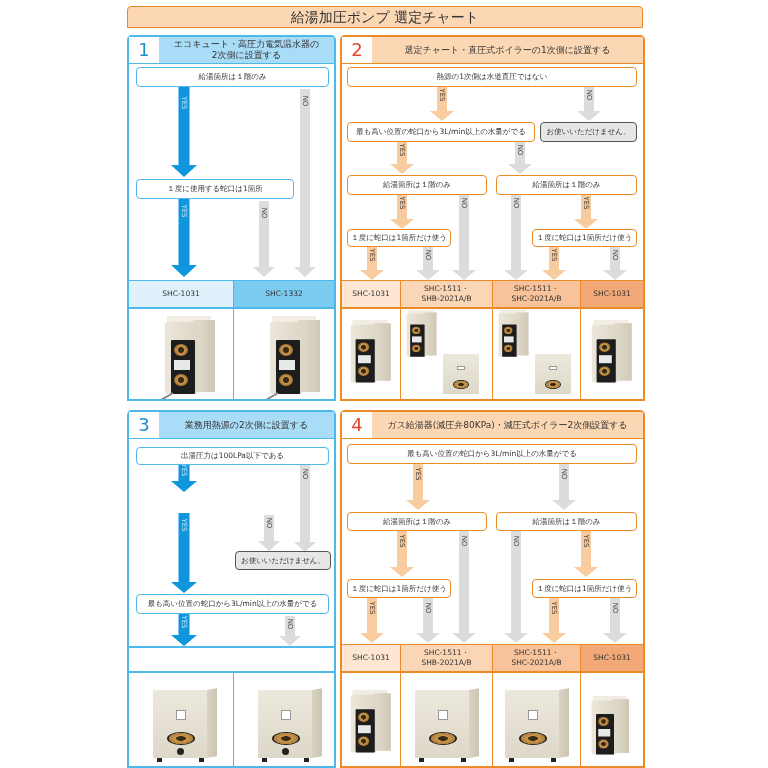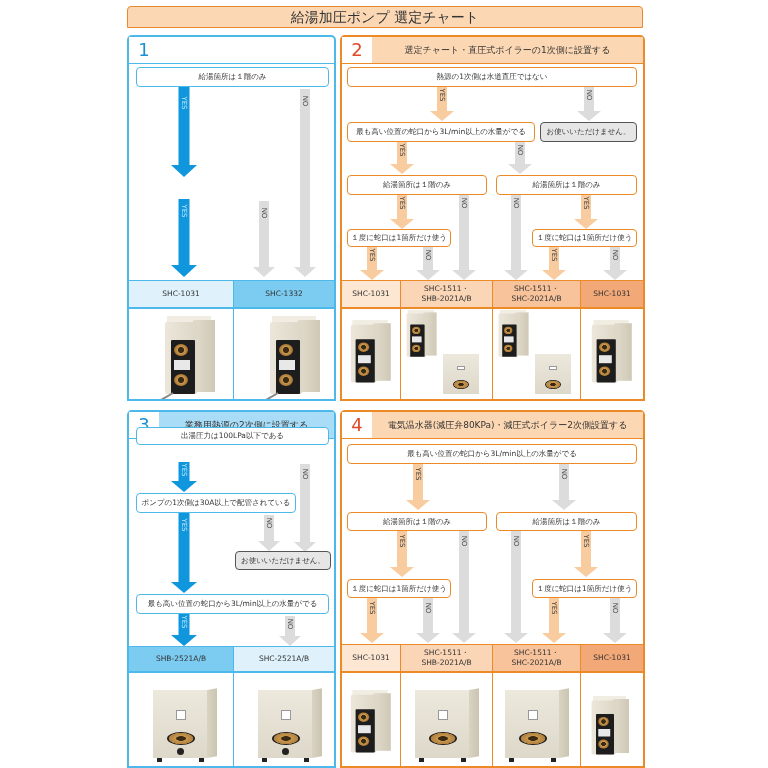--- a/index.html
+++ b/index.html
@@ -63,35 +63,39 @@
   .pumpB .knob { position: absolute; border-radius: 50%; background: #222; }
 </style>
 </head>
 <body>
 
 <div class="abs title">給湯加圧ポンプ 選定チャート</div>
 
 <div class="panel blue" style="left:127px;top:35px;width:209px;height:366px;">
   <div class="phead">
     <div class="pnum">1</div>
+    <div class="ptitle">
+        <span><span>エコキュート・高圧力電気温水器の</span><br><span>2次側に設置する</span></span>
+      </div>
   </div>
   <div class="phead-line"></div>
   <div class="box" style="left:7px;top:30px;width:193px;height:20px;">給湯箇所は１階のみ</div>
 
   <div class="arrow" style="left:42px;top:50px;width:26px;height:90px;">
     <div class="shaft" style="width:11px;height:80px;background:#0f96dc;"></div>
     <div class="head" style="border-left-width:13px;border-right-width:13px;border-top-width:12px;border-top-color:#0f96dc;"></div>
     <div class="lbl" style="color:#bfe6fa;top:12px;">YES</div>
   </div>
 
   <div class="arrow" style="left:165px;top:52px;width:22px;height:188px;">
     <div class="shaft" style="width:10px;height:180px;background:#dcdcdc;"></div>
     <div class="head" style="border-left-width:11px;border-right-width:11px;border-top-width:10px;border-top-color:#dcdcdc;"></div>
     <div class="lbl" style="color:#444;top:8px;">NO</div>
   </div>
+  <div class="box" style="left:7px;top:142px;width:158px;height:20px;">１度に使用する蛇口は1箇所</div>
   <div class="arrow" style="left:42px;top:162px;width:26px;height:78px;">
     <div class="shaft" style="width:11px;height:68px;background:#0f96dc;"></div>
     <div class="head" style="border-left-width:13px;border-right-width:13px;border-top-width:12px;border-top-color:#0f96dc;"></div>
     <div class="lbl" style="color:#bfe6fa;top:8px;">YES</div>
   </div>
   <div class="arrow" style="left:124px;top:164px;width:22px;height:76px;">
     <div class="shaft" style="width:10px;height:68px;background:#dcdcdc;"></div>
     <div class="head" style="border-left-width:11px;border-right-width:11px;border-top-width:10px;border-top-color:#dcdcdc;"></div>
     <div class="lbl" style="color:#444;top:8px;">NO</div>
   </div>
@@ -276,32 +280,31 @@
     </div>
   </div>
 </div>
 
 <div class="panel blue" style="left:127px;top:410px;width:209px;height:358px;">
   <div class="phead">
     <div class="pnum">3</div>
     <div class="ptitle">業務用熱源の2次側に設置する</div>
   </div>
   <div class="phead-line"></div>
-  <div class="box" style="left:7px;top:15px;width:193px;height:18px;">出湯圧力は100LPa以下である</div>
+  <div class="box" style="left:7px;top:35px;width:193px;height:18px;">出湯圧力は100LPa以下である</div>
   <div class="arrow" style="left:42px;top:50px;width:26px;height:30px;">
     <div class="shaft" style="width:11px;height:20px;background:#0f96dc;"></div>
     <div class="head" style="border-left-width:13px;border-right-width:13px;border-top-width:11px;border-top-color:#0f96dc;"></div>
     <div class="lbl" style="color:#bfe6fa;top:4px;">YES</div>
   </div>
   <div class="arrow" style="left:165px;top:52px;width:22px;height:88px;">
     <div class="shaft" style="width:10px;height:80px;background:#dcdcdc;"></div>
     <div class="head" style="border-left-width:11px;border-right-width:11px;border-top-width:10px;border-top-color:#dcdcdc;"></div>
     <div class="lbl" style="color:#444;top:6px;">NO</div>
   </div>
-  <div class="box" style="left:7px;top:81px;width:160px;height:20px;">ポンプの1次側は30A以上で配管されている</div>
   <div class="arrow" style="left:129px;top:103px;width:22px;height:36px;">
     <div class="shaft" style="width:10px;height:28px;background:#dcdcdc;"></div>
     <div class="head" style="border-left-width:11px;border-right-width:11px;border-top-width:10px;border-top-color:#dcdcdc;"></div>
     <div class="lbl" style="color:#444;top:4px;">NO</div>
   </div>
   <div class="box ng" style="left:106px;top:139px;width:96px;height:19px;">お使いいただけません。</div>
   <div class="arrow" style="left:42px;top:101px;width:26px;height:80px;">
     <div class="shaft" style="width:11px;height:70px;background:#0f96dc;"></div>
     <div class="head" style="border-left-width:13px;border-right-width:13px;border-top-width:11px;border-top-color:#0f96dc;"></div>
     <div class="lbl" style="color:#bfe6fa;top:8px;">YES</div>
@@ -311,24 +314,20 @@
     <div class="shaft" style="width:11px;height:22px;background:#0f96dc;"></div>
     <div class="head" style="border-left-width:13px;border-right-width:13px;border-top-width:11px;border-top-color:#0f96dc;"></div>
     <div class="lbl" style="color:#bfe6fa;top:4px;">YES</div>
   </div>
   <div class="arrow" style="left:150px;top:204px;width:22px;height:30px;">
     <div class="shaft" style="width:10px;height:22px;background:#dcdcdc;"></div>
     <div class="head" style="border-left-width:11px;border-right-width:11px;border-top-width:10px;border-top-color:#dcdcdc;"></div>
     <div class="lbl" style="color:#444;top:4px;">NO</div>
   </div>
   <div class="rowline" style="top:234px;"></div>
-  <div class="cells" style="top:235px;height:24px;">
-    <div class="cell" style="width:104px;background:#7ccbf1;">SHB-2521A/B</div>
-    <div class="cell" style="flex:1;background:#dff1fb;">SHC-2521A/B</div>
-  </div>
   <div class="rowline" style="top:259px;"></div>
   <div class="imgrow" style="top:260px;bottom:0;">
     <div class="imgcell" style="width:104px;">
       <div class="pumpB" style="left:24px;top:14px;">
         <div class="front" style="left:0;top:4px;width:54px;height:68px;"></div>
         <div class="sideb" style="left:54px;top:4px;width:10px;height:68px;"></div>
         <div class="flange" style="left:14px;top:46px;width:28px;height:13px;"></div>
         <div class="lab" style="left:23px;top:24px;width:10px;height:10px;"></div>
         <div class="knob" style="left:24px;top:62px;width:7px;height:7px;"></div>
         <div class="foot" style="left:4px;top:72px;"></div>
@@ -345,21 +344,21 @@
         <div class="foot" style="left:4px;top:72px;"></div>
         <div class="foot" style="left:46px;top:72px;"></div>
       </div>
     </div>
   </div>
 </div>
 
 <div class="panel orange" style="left:340px;top:410px;width:305px;height:358px;">
   <div class="phead">
     <div class="pnum">4</div>
-    <div class="ptitle">電気温水器(減圧弁80KPa)・減圧式ボイラー2次側設置する</div>
+    <div class="ptitle">ガス給湯器(減圧弁80KPa)・減圧式ボイラー2次側設置する</div>
   </div>
   <div class="phead-line"></div>
   <div class="box" style="left:5px;top:32px;width:290px;height:20px;">最も高い位置の蛇口から3L/min以上の水量がでる</div>
   <div class="arrow" style="left:64px;top:52px;width:24px;height:46px;">
     <div class="shaft" style="width:10px;height:38px;background:#f9cc9f;"></div>
     <div class="head" style="border-left-width:12px;border-right-width:12px;border-top-width:10px;border-top-color:#f9cc9f;"></div>
     <div class="lbl" style="color:#444;top:6px;">YES</div>
   </div>
   <div class="arrow" style="left:210px;top:52px;width:24px;height:46px;">
     <div class="shaft" style="width:10px;height:38px;background:#dcdcdc;"></div>

